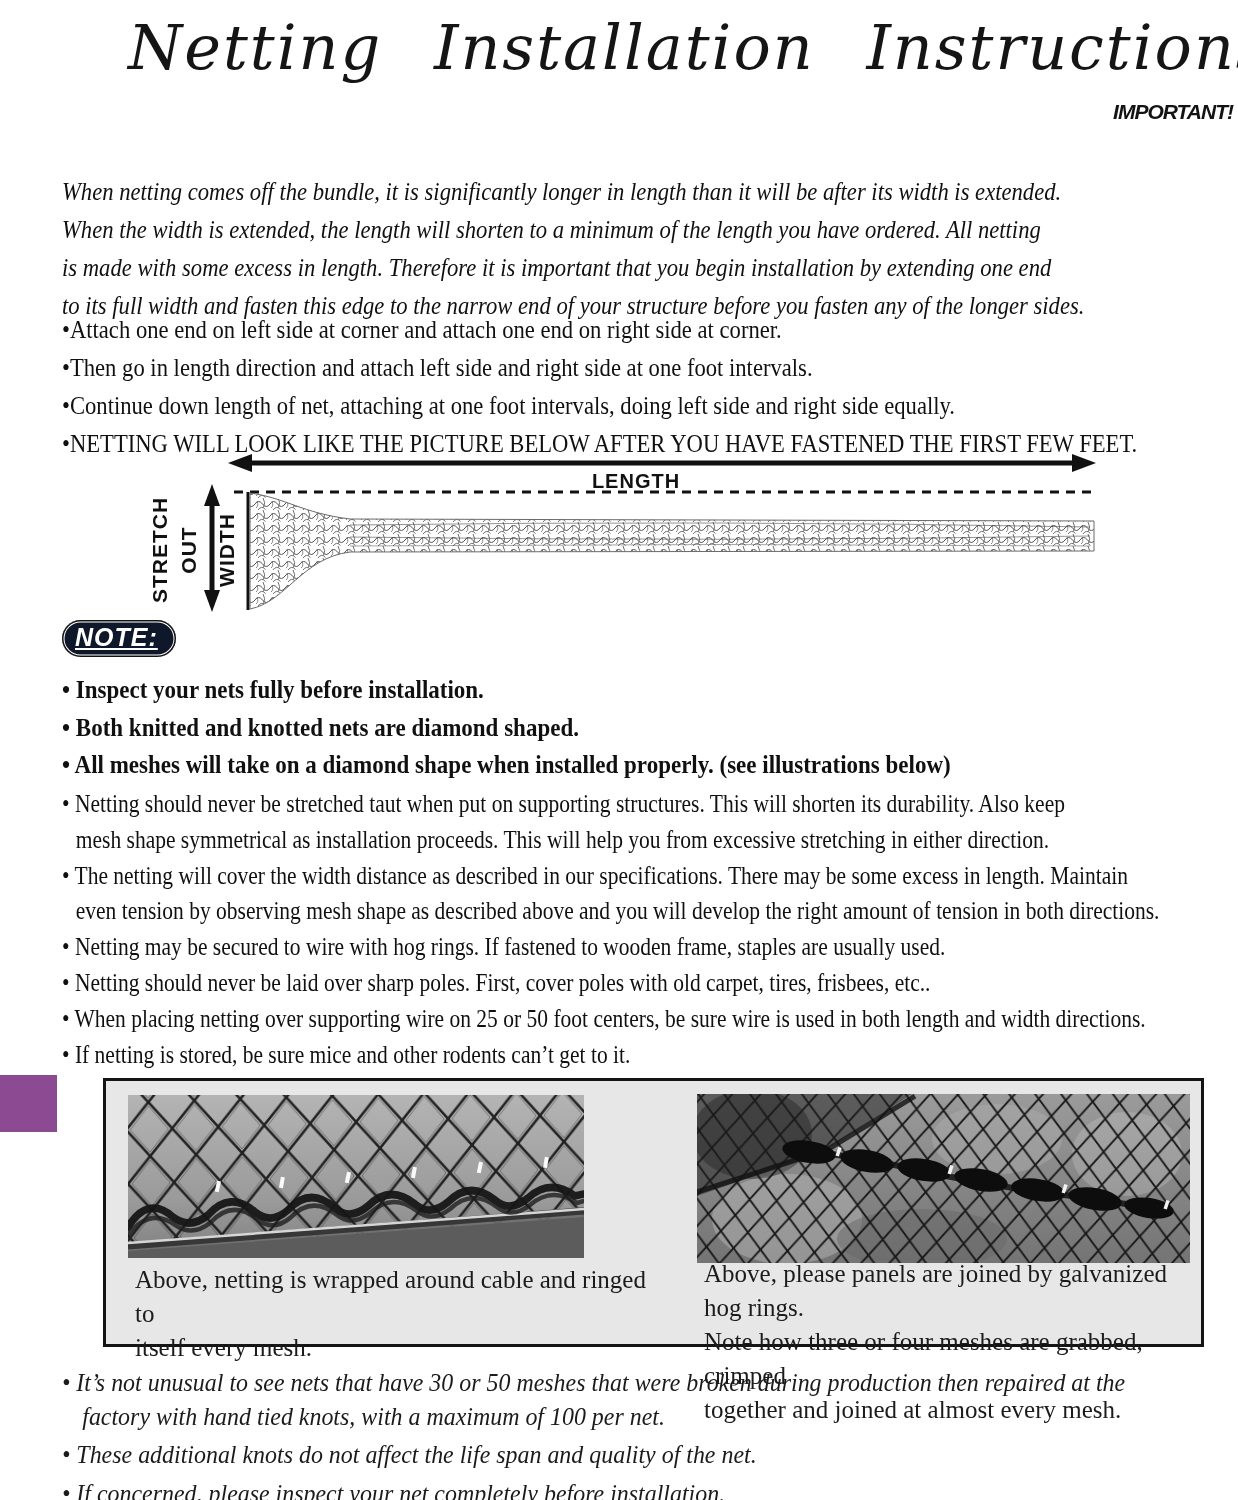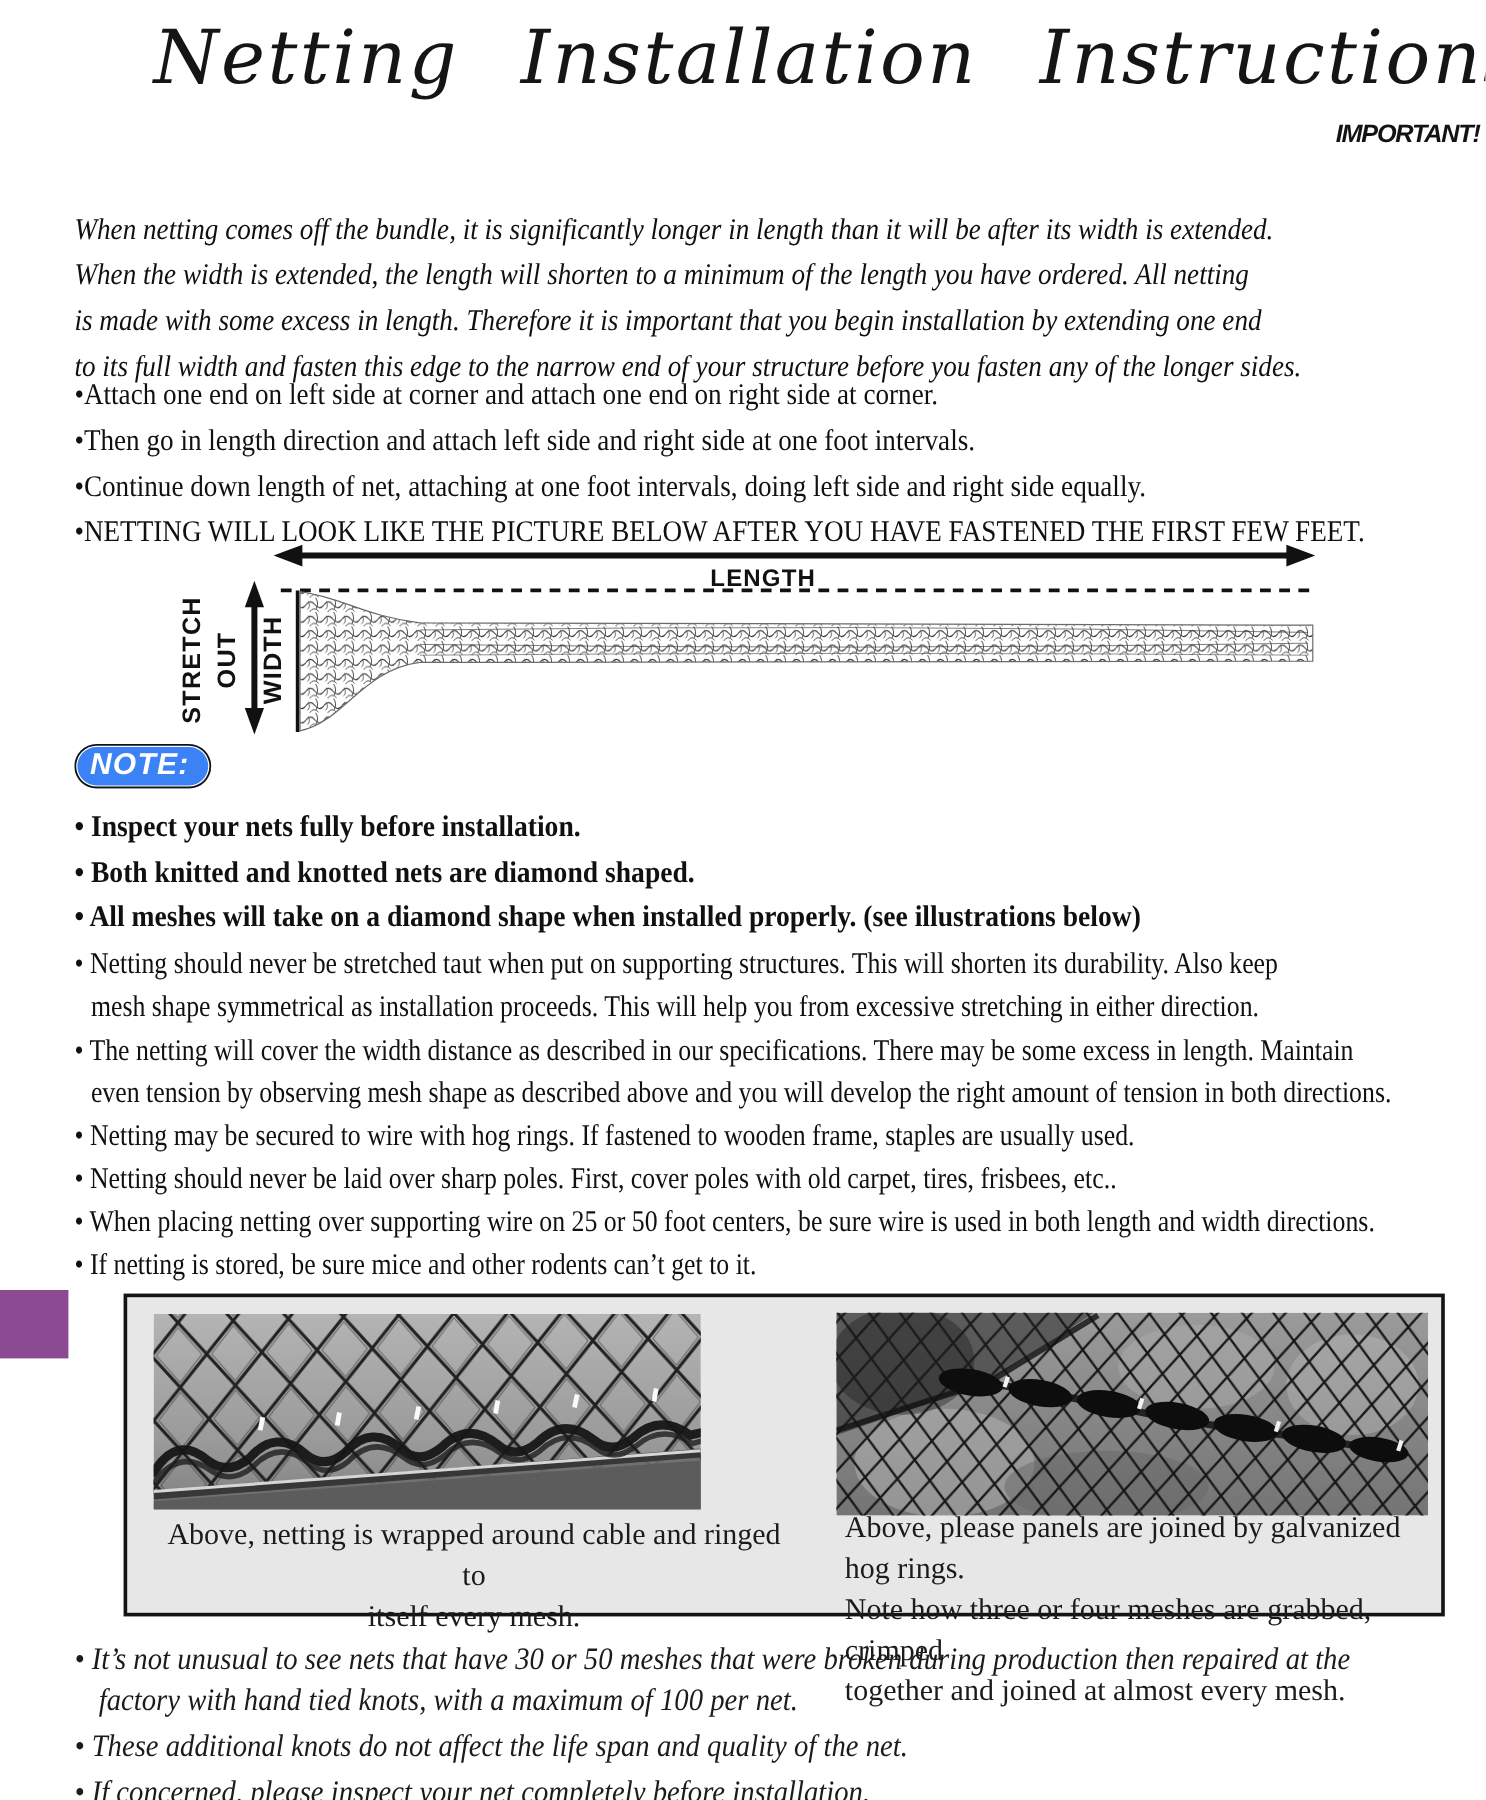--- a/index.html
+++ b/index.html
@@ -33,42 +33,43 @@
   .steps { position:absolute; top:311px; left:62px; }
   .steps .line { font-size:25px; line-height:38px; transform:scaleX(0.905); }
   .notes-bold { position:absolute; top:671px; left:62px; }
   .notes-bold .line { font-weight:bold; font-size:25px; line-height:37.5px; transform:scaleX(0.92); }
   .notes { position:absolute; top:786px; left:62px; }
   .notes .line { font-size:25px; line-height:35.8px; transform:scaleX(0.86); }
   .notes .cont { padding-left:16px; }
   
   .note-badge {
     position:absolute; top:620px; left:62px;
-    background:#3b82f6; color:#ffffff;
+    background:#0f172a; color:#ffffff;
     font-family:"Liberation Sans", sans-serif; font-weight:bold; font-style:italic;
     font-size:25px; letter-spacing:1px; line-height:25px;
     padding:5px 18px 7px 13px; border-radius:19px;
     box-shadow:inset 0 0 0 1.5px #121212, inset 0 0 0 2.5px #ffffff;
+    text-decoration:underline;
   }
   
   .diagram { position:absolute; top:450px; left:0; width:1238px; height:172px; }
   .diagram text {
     font-family:"Liberation Sans", sans-serif; font-weight:bold; fill:#111111;
   }
   
   .purple-tab { position:absolute; left:0; top:1075px; width:57px; height:57px; background:#8C4A93; }
   .panel {
     position:absolute; left:103px; top:1078px; width:1101px; height:269px;
     background:#e7e7e7; border:3px solid #141414; box-sizing:border-box;
   }
   .photo { position:absolute; overflow:hidden; }
   .photo-left  { left:22px;  top:14px; width:456px; height:163px; }
   .photo-right { left:591px; top:13px; width:493px; height:169px; }
   .caption { position:absolute; font-size:25px; line-height:34px; color:#1b1b1b; }
-  .caption-left  { left:29px;  top:182px; width:520px;text-align:center; }
+  .caption-left  { left:29px;  top:182px; width:520px; }
   .caption-right { left:598px; top:176px; width:490px; }
   
   .footnotes { position:absolute; top:1366px; left:62px; font-style:italic; }
   .footnotes .line { font-size:26px; line-height:33.5px; transform:scaleX(0.92); color:#1b1b1b; }
   .footnotes .item { margin-bottom:5px; }
   .footnotes .cont { padding-left:22px; }
 </style>
 </head>
 <body>
 

